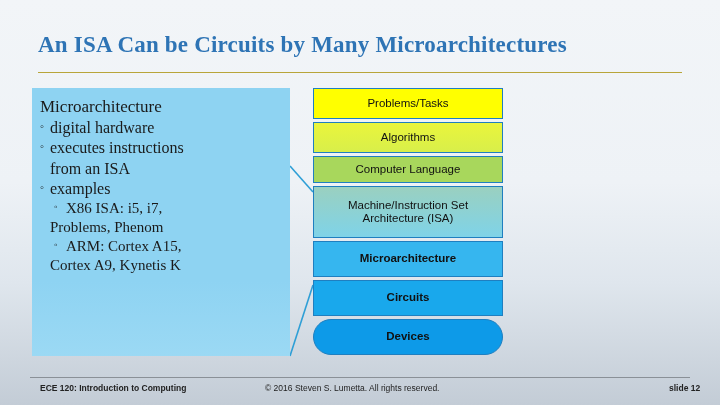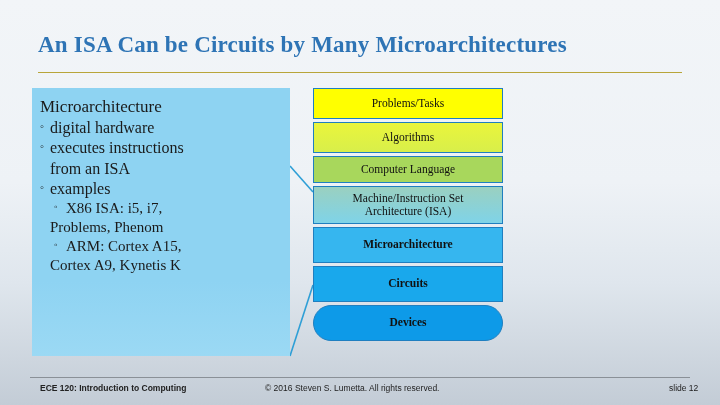--- a/index.html
+++ b/index.html
@@ -100,30 +100,30 @@
   }
   .layer {
     position: relative;
     margin-bottom: 3px;
     border: 1px solid #1f7fc0;
     box-sizing: border-box;
     display: flex;
     align-items: center;
     justify-content: center;
     text-align: center;
-    font-family: Liberation Serif, serif;
+    font-family: Liberation Sans, sans-serif;
     font-size: 11.5px;
     color: #111111;
     line-height: 1.15;
     padding: 2px 4px;
   }
   .layer.l0 { height: 31px; background: #ffff00; }
   .layer.l1 { height: 31px; background: linear-gradient(to bottom, #eaf53c 0%, #d8ef4a 100%); }
   .layer.l2 { height: 27px; background: #a8d75c; }
-  .layer.l3 { height: 38px; background: linear-gradient(to bottom, #9ad0c0 0%, #7fd3e8 100%); }
+  .layer.l3 { height: 52px; background: linear-gradient(to bottom, #9ad0c0 0%, #7fd3e8 100%); }
   .layer.l4 { height: 36px; background: #36b6ef; }
   .layer.l5 { height: 36px; background: #19a8ec; }
   .layer.l6 { height: 36px; background: #0d9ae8; border-radius: 18px; }
   .layer.l4 span, .layer.l5 span, .layer.l6 span { font-weight: bold; }
 
   
   .connectors {
     position: absolute;
     left: 0;
     top: 0;
@@ -144,21 +144,21 @@
   .footer {
     position: absolute;
     top: 383px;
     font-family: "Liberation Sans", sans-serif;
     font-size: 8.5px;
     color: #222222;
     font-weight: bold;
   }
   .footer-left { left: 40px; }
   .footer-center { left: 265px; font-weight: normal; }
-  .footer-right { left: 625px; font-weight: normal; padding-left: 44px; }
+  .footer-right { left: 625px; font-weight: bold; padding-left: 44px; }
 </style>
 </head>
 <body>
 
 <div class="slide">
 
   <div class="title">An ISA Can be Circuits by Many Microarchitectures</div>
   <div class="title-rule"></div>
 
   <svg class="connectors" viewBox="0 0 720 405" xmlns="http://www.w3.org/2000/svg">

